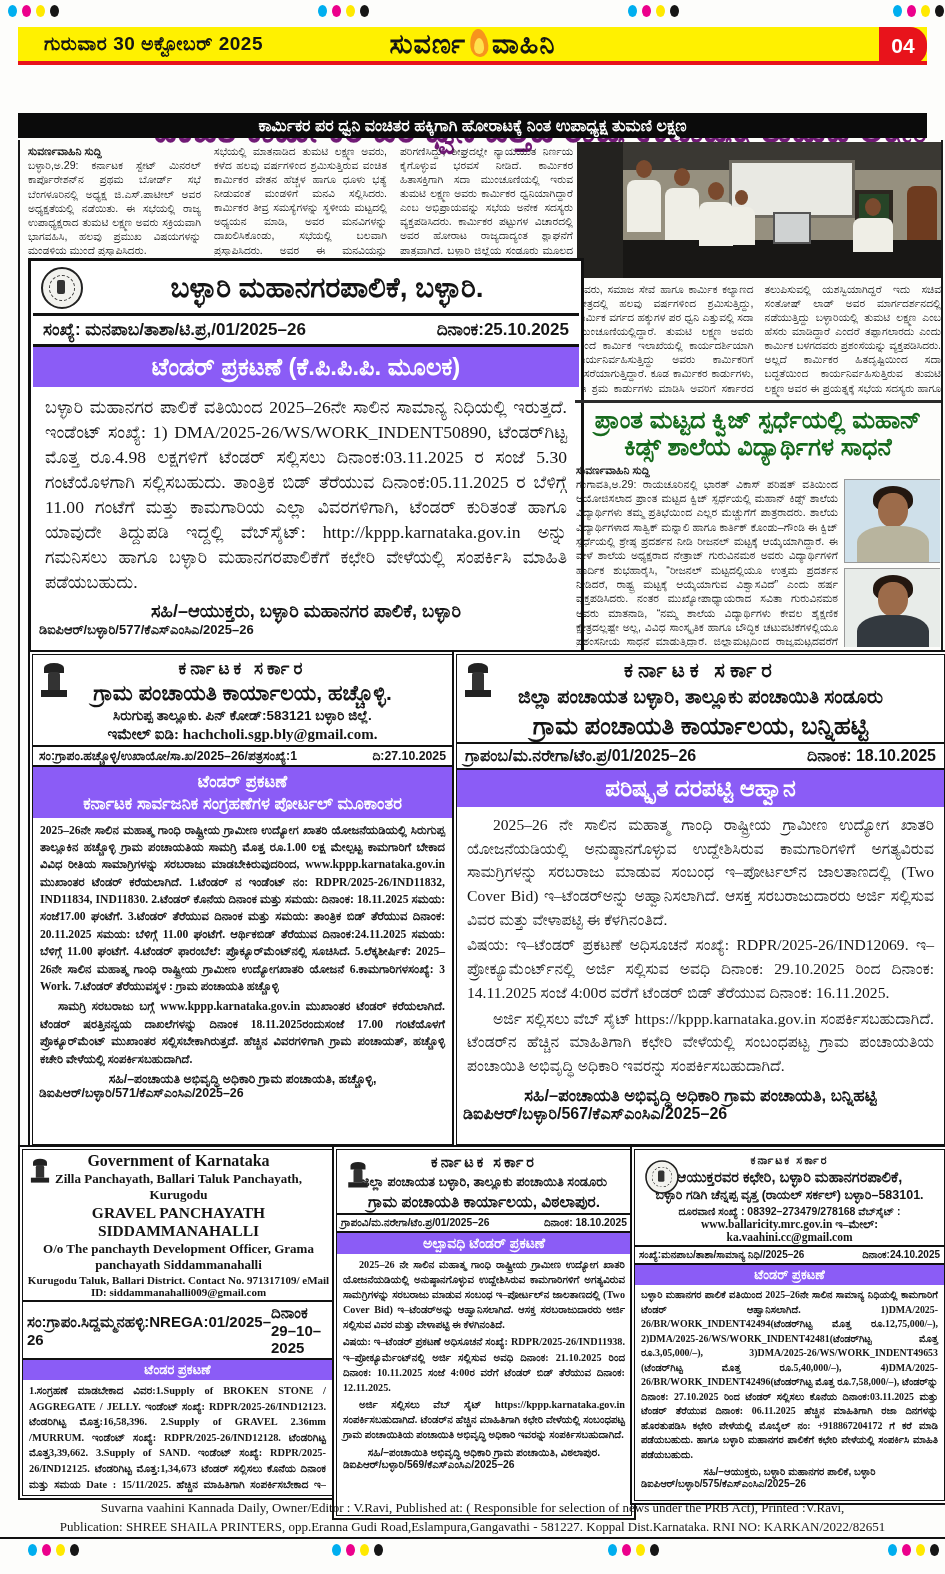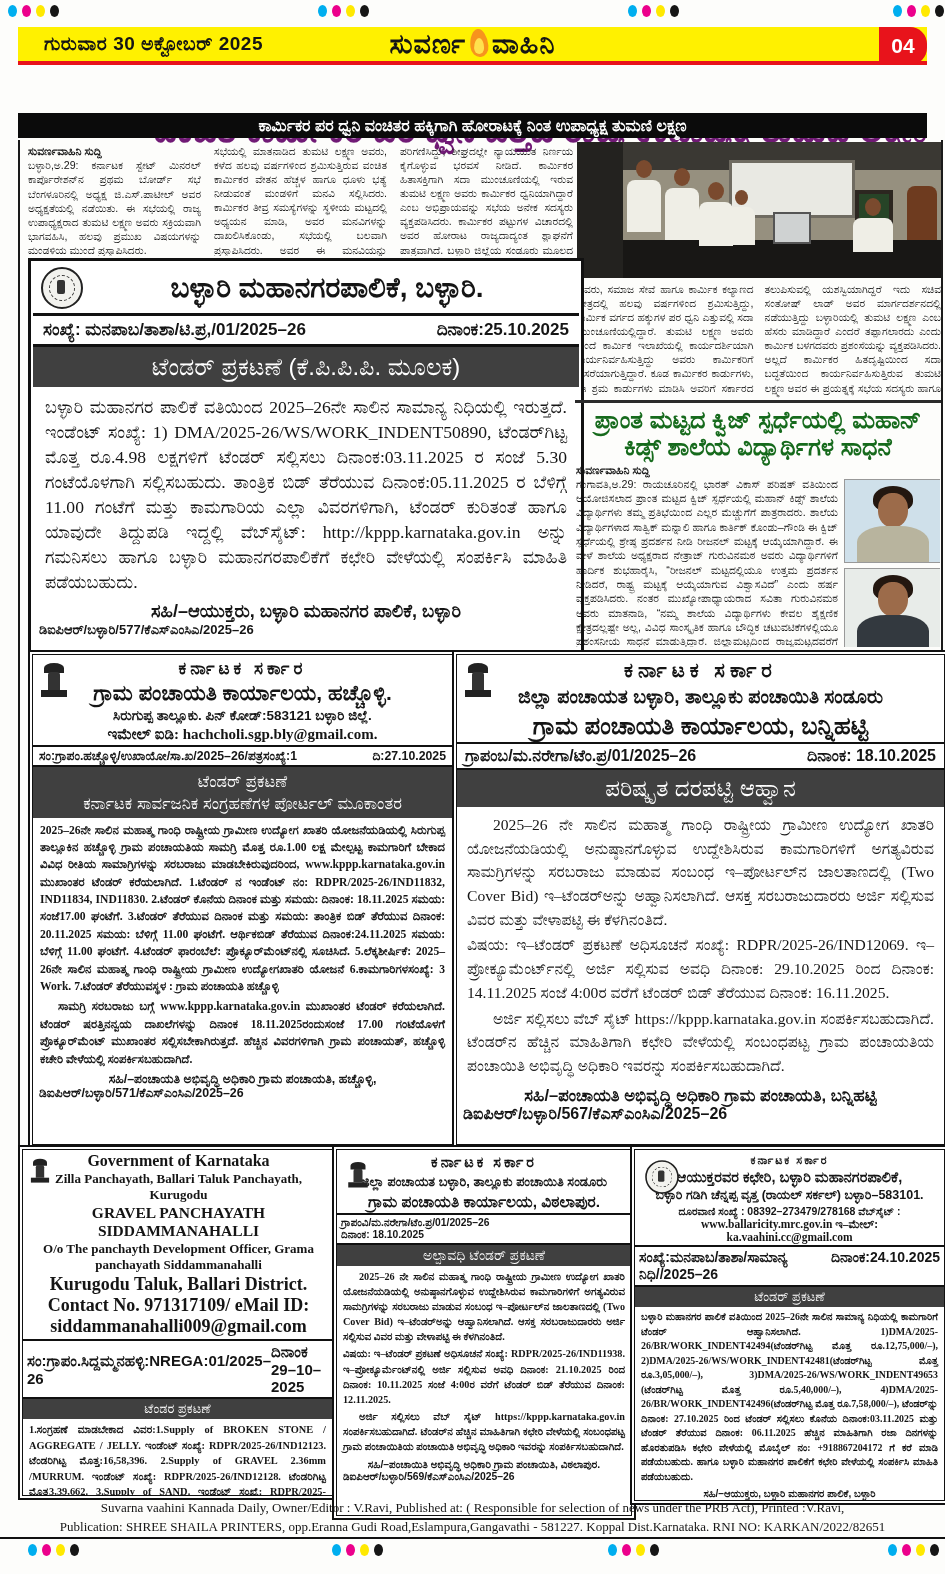--- a/index.html
+++ b/index.html
@@ -60,21 +60,21 @@
   .sphotos{float:right;width:96px;margin:2px 0 2px 6px;}
   .sphoto{width:96px;height:82px;position:relative;overflow:hidden;margin-bottom:5px;border:1px solid #999;}
   .sp1{background:#cfe0ea;} .sp2{background:#e8ece9;}
   .sphoto .hair{position:absolute;left:28px;top:6px;width:40px;height:26px;background:#231710;border-radius:50% 50% 40% 40%;}
   .sphoto .face{position:absolute;left:33px;top:13px;width:30px;height:34px;background:#9c6b4a;border-radius:46%;}
   .sphoto .sh{position:absolute;left:12px;top:46px;width:72px;height:40px;border-radius:40% 40% 0 0;}
   .sp1 .sh{background:#b8b49e;} .sp2 .sh{background:#33393f;}
   
   .tbox{position:absolute;background:#fff;border:2px solid #111;padding:2px;overflow:hidden;}
   .tbox .inner{border:1px solid #111;height:100%;box-sizing:border-box;overflow:hidden;}
-  .tb-bar{background:#404040;color:#fff;text-align:center;font-weight:400;padding:3px 2px;}
+  .tb-bar{background:#8b5cf6;color:#fff;text-align:center;font-weight:700;padding:3px 2px;}
   .tb-ref{display:flex;justify-content:space-between;font-weight:700;
           border-top:2px solid #111;border-bottom:2px solid #111;padding:2px 6px;}
   .tb-body{text-align:justify;padding:5px 8px;font-family:"Liberation Serif",serif;}
   .tb-sign{font-weight:700;text-align:center;}
   .tb-code{font-weight:700;padding-left:6px;}
   .emb{flex:0 0 auto;}
   .head-c{text-align:center;font-weight:700;}
   
   .box1{left:28px;top:258px;width:546px;height:390px;border-width:3px;}
   .box1 .inner{border:none;}
@@ -120,44 +120,44 @@
   .box3 .tb-code{font-size:16px;}
   
   .bb .tb-body{padding:3px 6px;}
   
   .box4{left:18px;top:1145px;width:311px;height:347px;}
   .b4-head{position:relative;padding:2px 2px 2px 4px;font-family:Liberation Serif, serif;}
   .b4-l1{font-size:16px;}
   .b4-l2{font-size:13px;margin-top:1px;}
   .b4-l3{font-size:15.5px;margin-top:1px;}
   .b4-l4{font-size:13px;margin-top:1px;}
-  .b4-l5{font-size:18px;margin-top:1px;}
+  .b4-l5{font-size:11px;margin-top:1px;}
   .box4 .tb-ref{font-size:15px;padding:2px 4px;align-items:center;}
   .box4 .tb-bar{font-size:13px;padding:2px;}
   .box4 .tb-body{font-size:10.4px;line-height:1.5;font-weight:600;}
   
   .box5{left:332px;top:1145px;width:296px;height:367px;}
   .b5-l1{font-size:14.5px;letter-spacing:3px;}
   .b5-l2{font-size:12.8px;margin-top:3px;}
   .b5-l3{font-size:15.5px;margin-top:3px;}
-  .box5 .tb-ref{font-size:10.3px;padding:2px 4px;flex-direction:column;}
+  .box5 .tb-ref{font-size:10.3px;padding:2px 4px;}
   .box5 .tb-bar{font-size:14px;padding:2px;}
   .box5 .tb-body{font-size:10.2px;line-height:1.48;font-weight:600;}
   .box5 .tb-body p{margin:0 0 2px;} .box5 .ind{text-indent:16px;}
   .box5 .tb-sign{font-size:10.4px;}
   .box5 .tb-code{font-size:10.4px;}
   
   .box6{left:630px;top:1145px;width:311px;height:352px;}
   .b6-l1{font-size:11px;letter-spacing:2px;}
   .b6-l2{font-size:14.5px;margin-top:2px;}
   .b6-l3{font-size:12.5px;margin-top:2px;}
   .b6-l4{font-size:10.5px;margin-top:2px;}
   .b6-l5{font-size:11.5px;font-family:"Liberation Serif",serif;}
   .b6-l6{font-size:11.5px;font-family:"Liberation Serif",serif;}
-  .box6 .tb-ref{font-size:14px;padding:2px 4px;}
+  .box6 .tb-ref{font-size:10px;padding:2px 4px;}
   .box6 .tb-bar{font-size:13px;padding:2px;}
   .box6 .tb-body{font-size:9.9px;line-height:1.47;font-weight:600;}
   .box6 .tb-sign{font-size:10px;}
   .box6 .tb-code{font-size:10px;}
   
   .footer{position:absolute;left:0;top:1499px;width:945px;text-align:center;
           font-family:"Liberation Serif",serif;font-size:13px;line-height:1.45;}
   .footer-rule{position:absolute;left:0;top:1537px;width:945px;height:2px;background:#111;}
 </style>
 </head>

